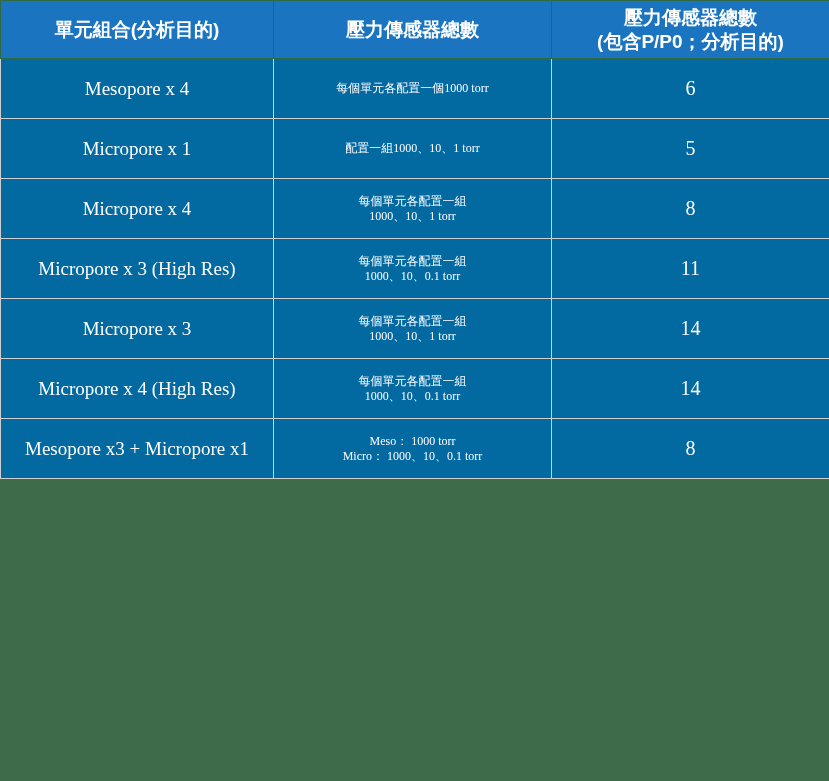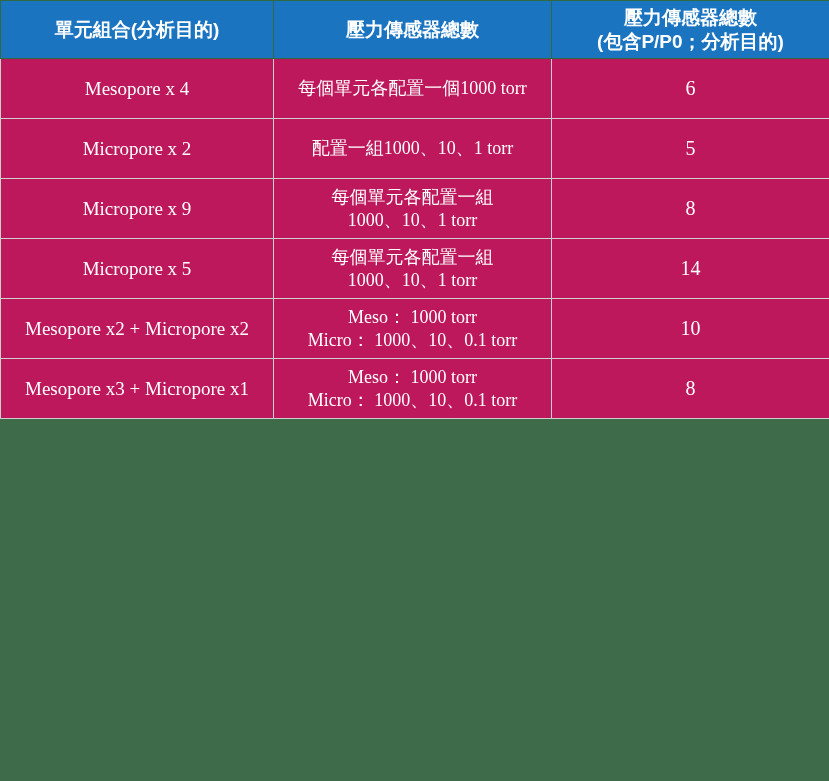--- a/index.html
+++ b/index.html
@@ -39,39 +39,39 @@
     text-align: center;
     vertical-align: middle;
     height: 58px;
     padding: 4px 6px;
     border: 1px solid #2f6a43;
     box-sizing: border-box;
   }
   thead th .hdr-line { display: block; }
 
   tbody td {
-    background: #be185d;
+    background: #0369a1;
     color: #ffffff;
     text-align: center;
     vertical-align: middle;
     height: 60px;
     padding: 3px 5px;
     border: 1px solid #cfcfcf;
     box-sizing: border-box;
     font-size: 19px;
     line-height: 1.25;
   }
   tbody td.col-unit {
     font-family: "Liberation Serif", serif;
     font-size: 19px;
     letter-spacing: 0px;
   }
   tbody td.col-sensor {
     font-family: "Liberation Serif", serif;
-    font-size: 18px;
+    font-size: 12px;
   }
   tbody td.col-total {
     font-family: "Liberation Serif", serif;
     font-size: 20px;
   }
   tbody td .ln { display: block; }
   
   table.spec-table { margin: 0; }
 </style>
 </head>
@@ -100,49 +100,57 @@
     </thead>
     <tbody>
       <tr>
         <td class="col-unit">Mesopore x 4</td>
         <td class="col-sensor">
           <span class="ln">每個單元各配置一個1000 torr</span>
         </td>
         <td class="col-total">6</td>
       </tr>
       <tr>
-        <td class="col-unit">Micropore x 2</td>
+        <td class="col-unit">Micropore x 1</td>
         <td class="col-sensor">
           <span class="ln">配置一組1000、10、1 torr</span>
         </td>
         <td class="col-total">5</td>
       </tr>
       <tr>
-        <td class="col-unit">Micropore x 9</td>
+        <td class="col-unit">Micropore x 4</td>
         <td class="col-sensor">
           <span class="ln">每個單元各配置一組</span>
           <span class="ln">1000、10、1 torr</span>
         </td>
         <td class="col-total">8</td>
       </tr>
       <tr>
-        <td class="col-unit">Micropore x 5</td>
+        <td class="col-unit">Micropore x 3 (High Res)</td>
+        <td class="col-sensor">
+          <span class="ln">每個單元各配置一組</span>
+          <span class="ln">1000、10、0.1 torr</span>
+        </td>
+        <td class="col-total">11</td>
+      </tr>
+      <tr>
+        <td class="col-unit">Micropore x 3</td>
         <td class="col-sensor">
           <span class="ln">每個單元各配置一組</span>
           <span class="ln">1000、10、1 torr</span>
         </td>
         <td class="col-total">14</td>
       </tr>
       <tr>
-        <td class="col-unit">Mesopore x2 + Micropore x2</td>
+        <td class="col-unit">Micropore x 4 (High Res)</td>
         <td class="col-sensor">
-          <span class="ln">Meso： 1000 torr</span>
-          <span class="ln">Micro： 1000、10、0.1 torr</span>
+          <span class="ln">每個單元各配置一組</span>
+          <span class="ln">1000、10、0.1 torr</span>
         </td>
-        <td class="col-total">10</td>
+        <td class="col-total">14</td>
       </tr>
       <tr>
         <td class="col-unit">Mesopore x3 + Micropore x1</td>
         <td class="col-sensor">
           <span class="ln">Meso： 1000 torr</span>
           <span class="ln">Micro： 1000、10、0.1 torr</span>
         </td>
         <td class="col-total">8</td>
       </tr>
     </tbody>

